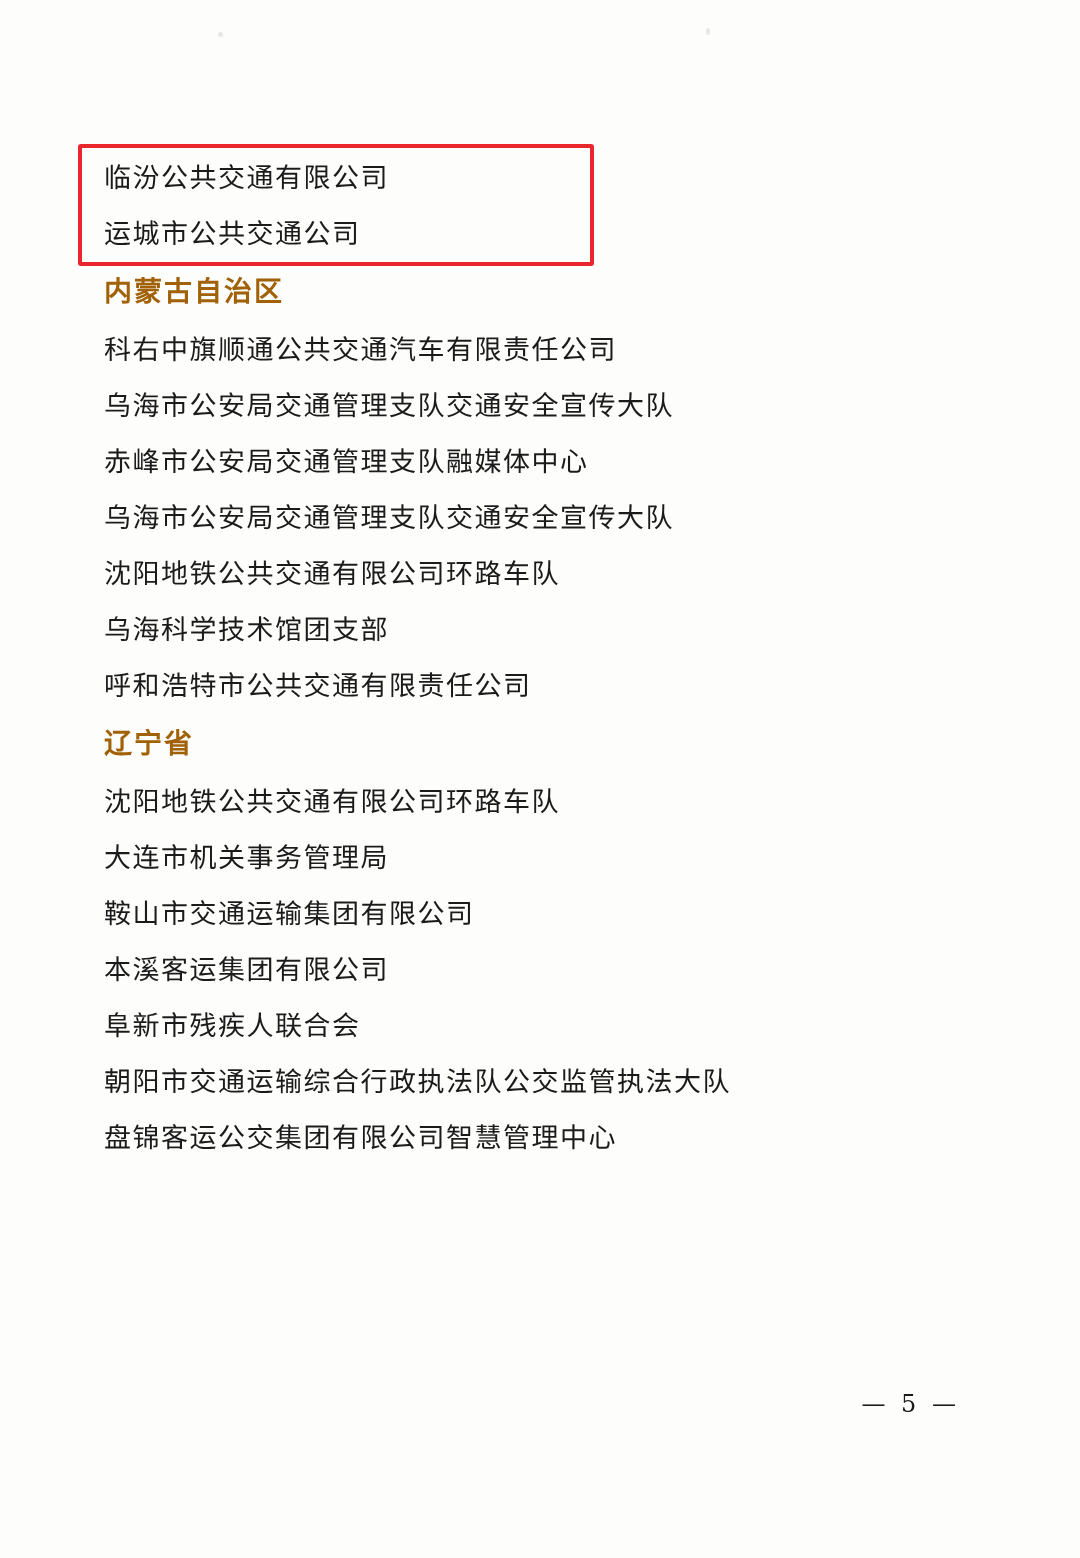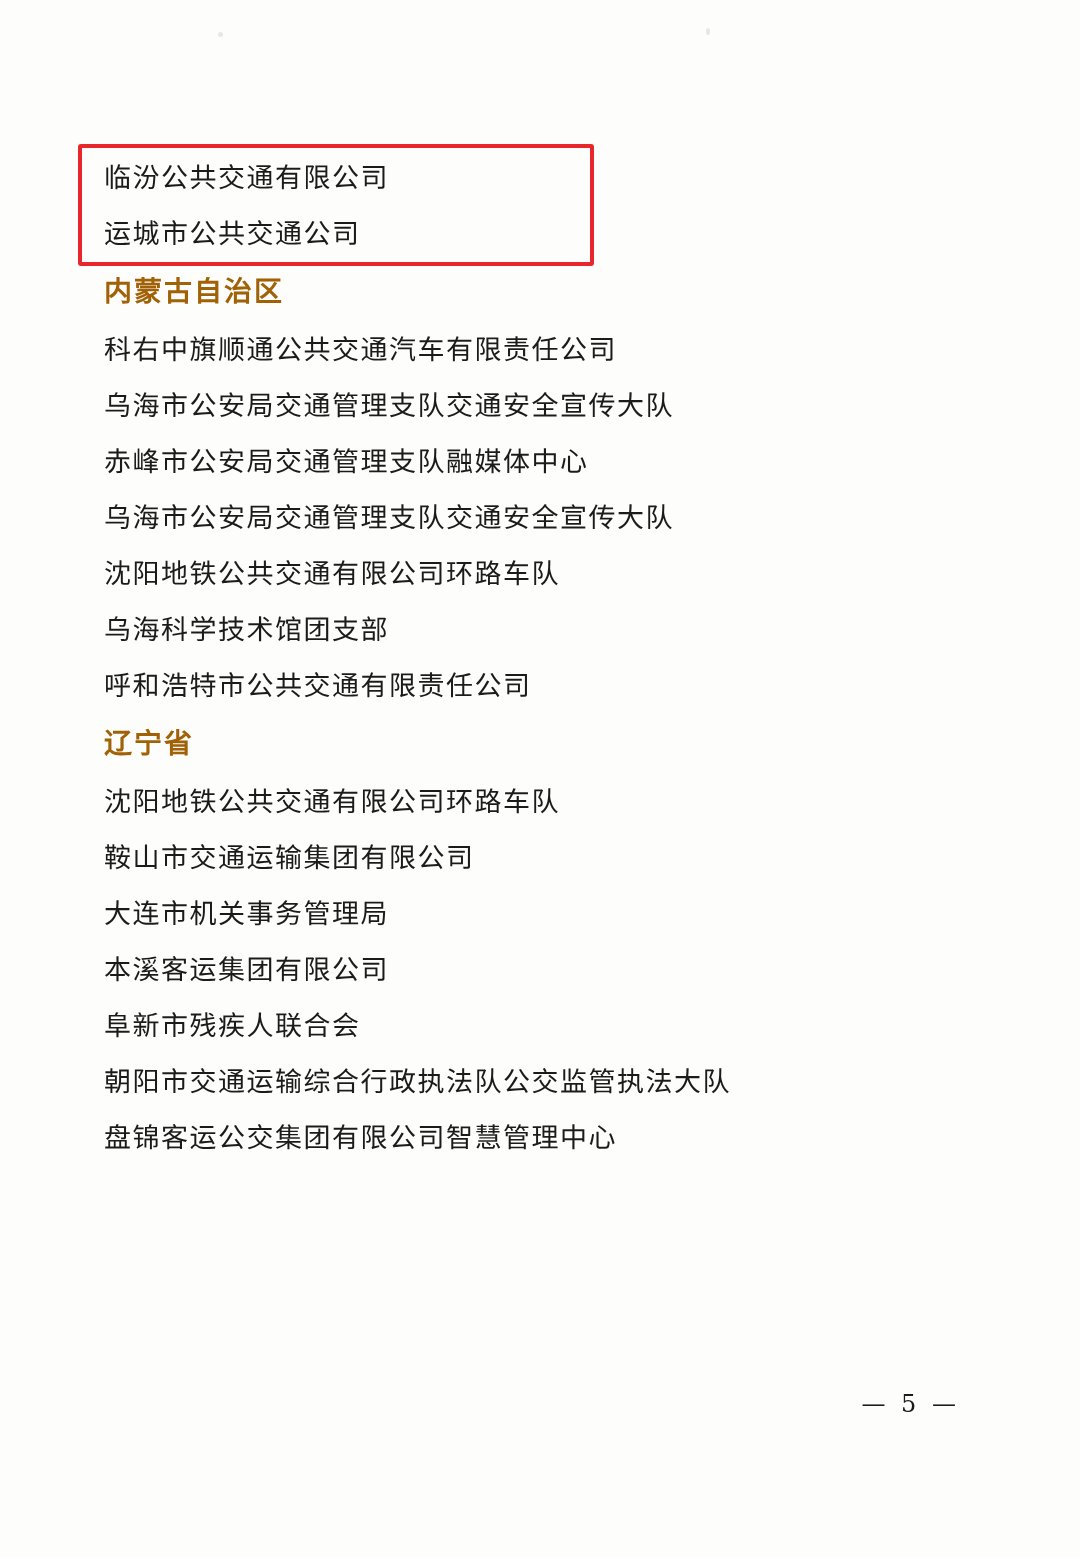--- a/index.html
+++ b/index.html
@@ -103,22 +103,22 @@
       <div class="entry">赤峰市公安局交通管理支队融媒体中心</div>
       <div class="entry">乌海市公安局交通管理支队交通安全宣传大队</div>
       <div class="entry">沈阳地铁公共交通有限公司环路车队</div>
       <div class="entry">乌海科学技术馆团支部</div>
       <div class="entry">呼和浩特市公共交通有限责任公司</div>
     </div>
 
     <div class="group">
       <div class="region-heading">辽宁省</div>
       <div class="entry">沈阳地铁公共交通有限公司环路车队</div>
+      <div class="entry">大连市机关事务管理局</div>
       <div class="entry">鞍山市交通运输集团有限公司</div>
-      <div class="entry">大连市机关事务管理局</div>
       <div class="entry">本溪客运集团有限公司</div>
       <div class="entry">阜新市残疾人联合会</div>
       <div class="entry">朝阳市交通运输综合行政执法队公交监管执法大队</div>
       <div class="entry">盘锦客运公交集团有限公司智慧管理中心</div>
     </div>
 
   </div>
 
   <div class="page-number">— 5 —</div>
 

